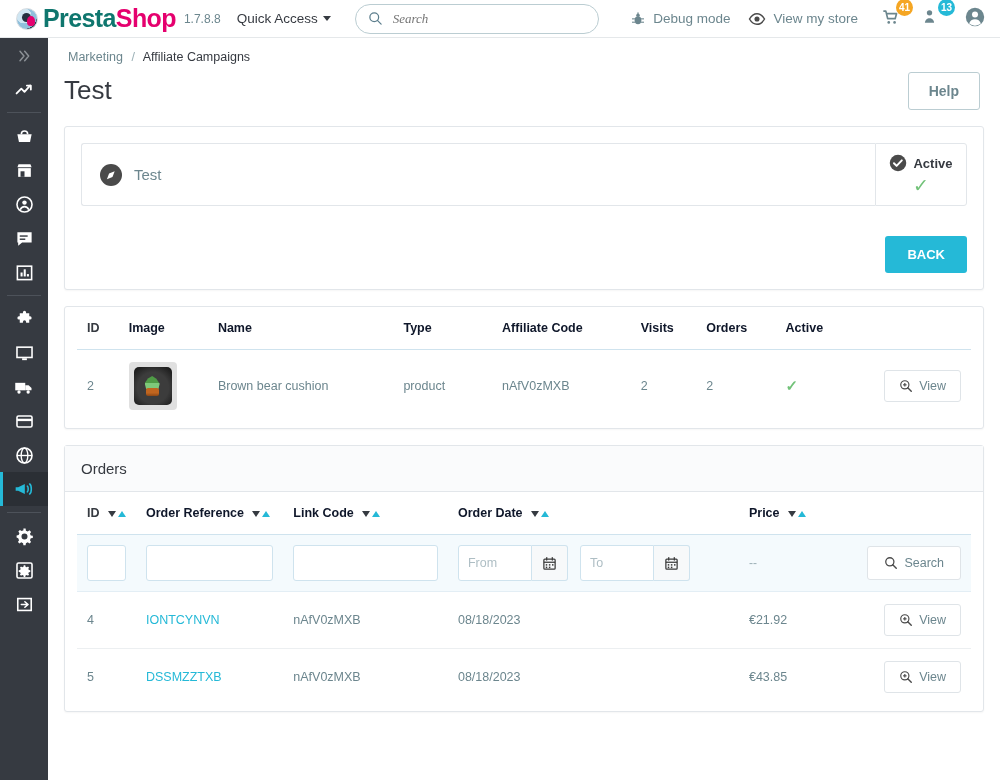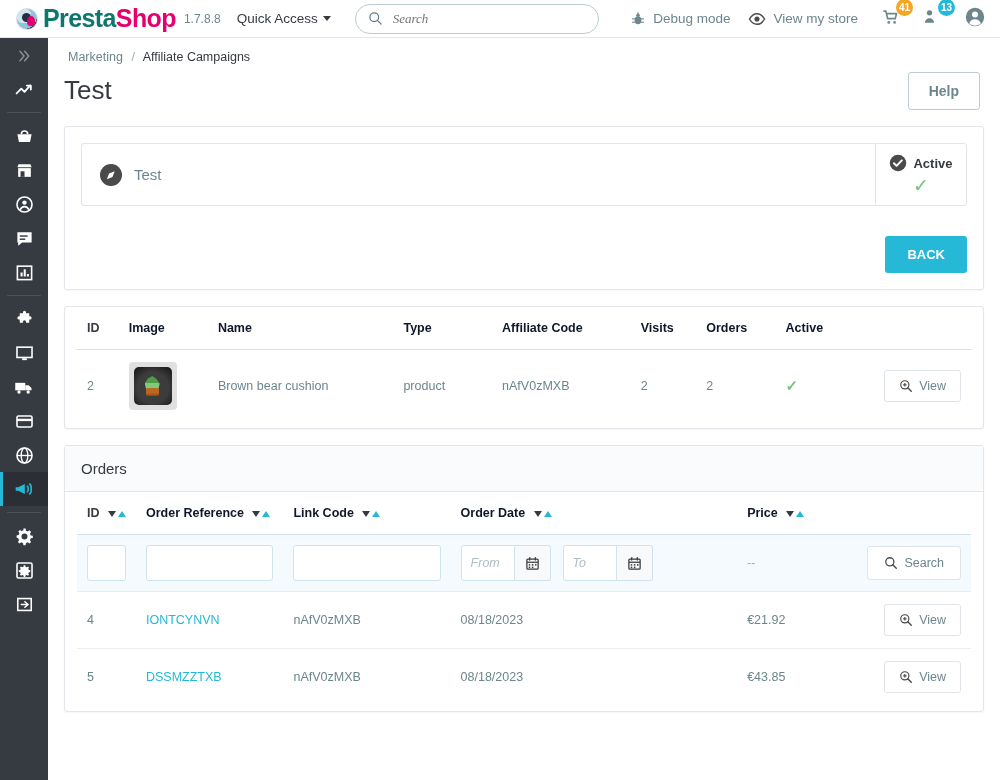--- a/index.html
+++ b/index.html
@@ -228,21 +228,21 @@
   tr.filter-row td {
     background: #f4fafd; padding: 10px 10px; border-bottom: 1px solid #e3eef5;
   }
   .finput {
     width: 100%; height: 36px; border: 1px solid #cfe3ee; border-radius: 3px;
     padding: 0 9px; font-size: 12.5px; color: #6c868e; outline: none;
     font-family: "Liberation Sans", sans-serif; background: #fff;
   }
   .finput::placeholder { color: #aebec4; }
   .date-group { display: flex; }
-  .date-group .finput { border-radius: 3px 0 0 3px; width: 54px; font-style: italic; }
+  .date-group .finput { border-radius: 3px 0 0 3px; width: 74px; }
   .cal-btn {
     width: 36px; height: 36px; border: 1px solid #cfe3ee; border-left: 0;
     border-radius: 0 3px 3px 0; background: #f7f9fa; cursor: pointer;
     display: flex; align-items: center; justify-content: center;
   }
   .dash-ph { color: #9bb0b6; font-size: 12px; }
   .btn-search {
     border: 1px solid #dfe4e8; background: #fff; color: #6c868e;
     border-radius: 3px; padding: 9px 16px; font-size: 12.5px; cursor: pointer;
     display: inline-flex; align-items: center; gap: 6px;

